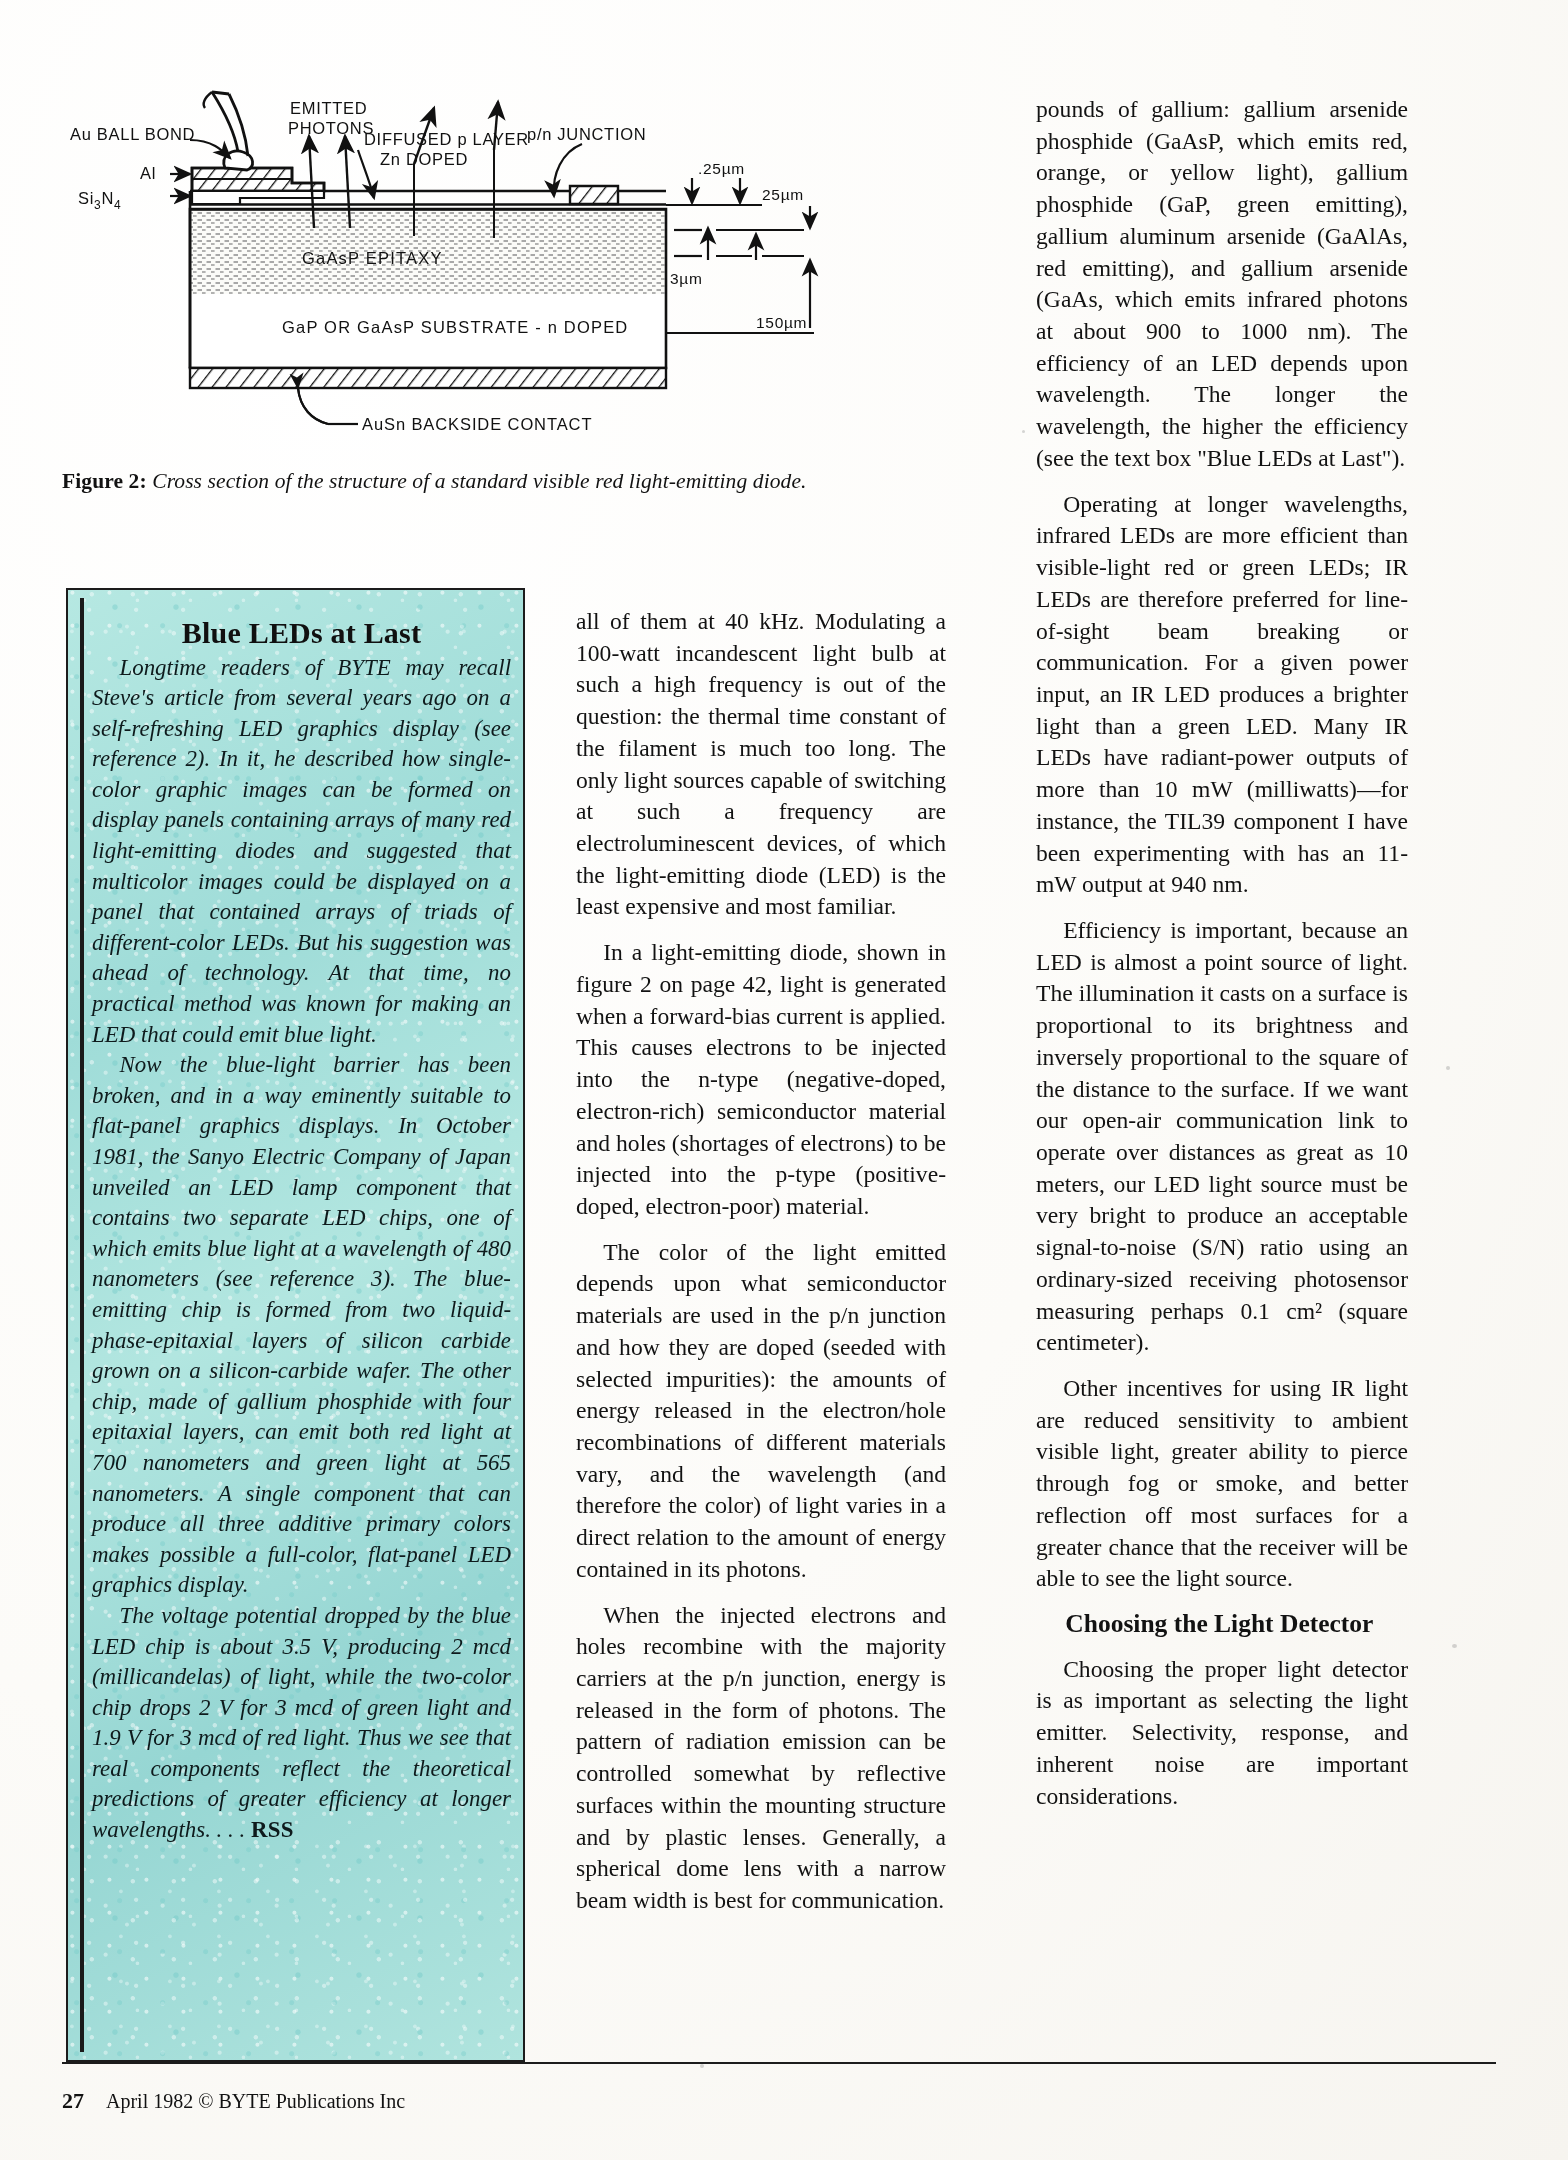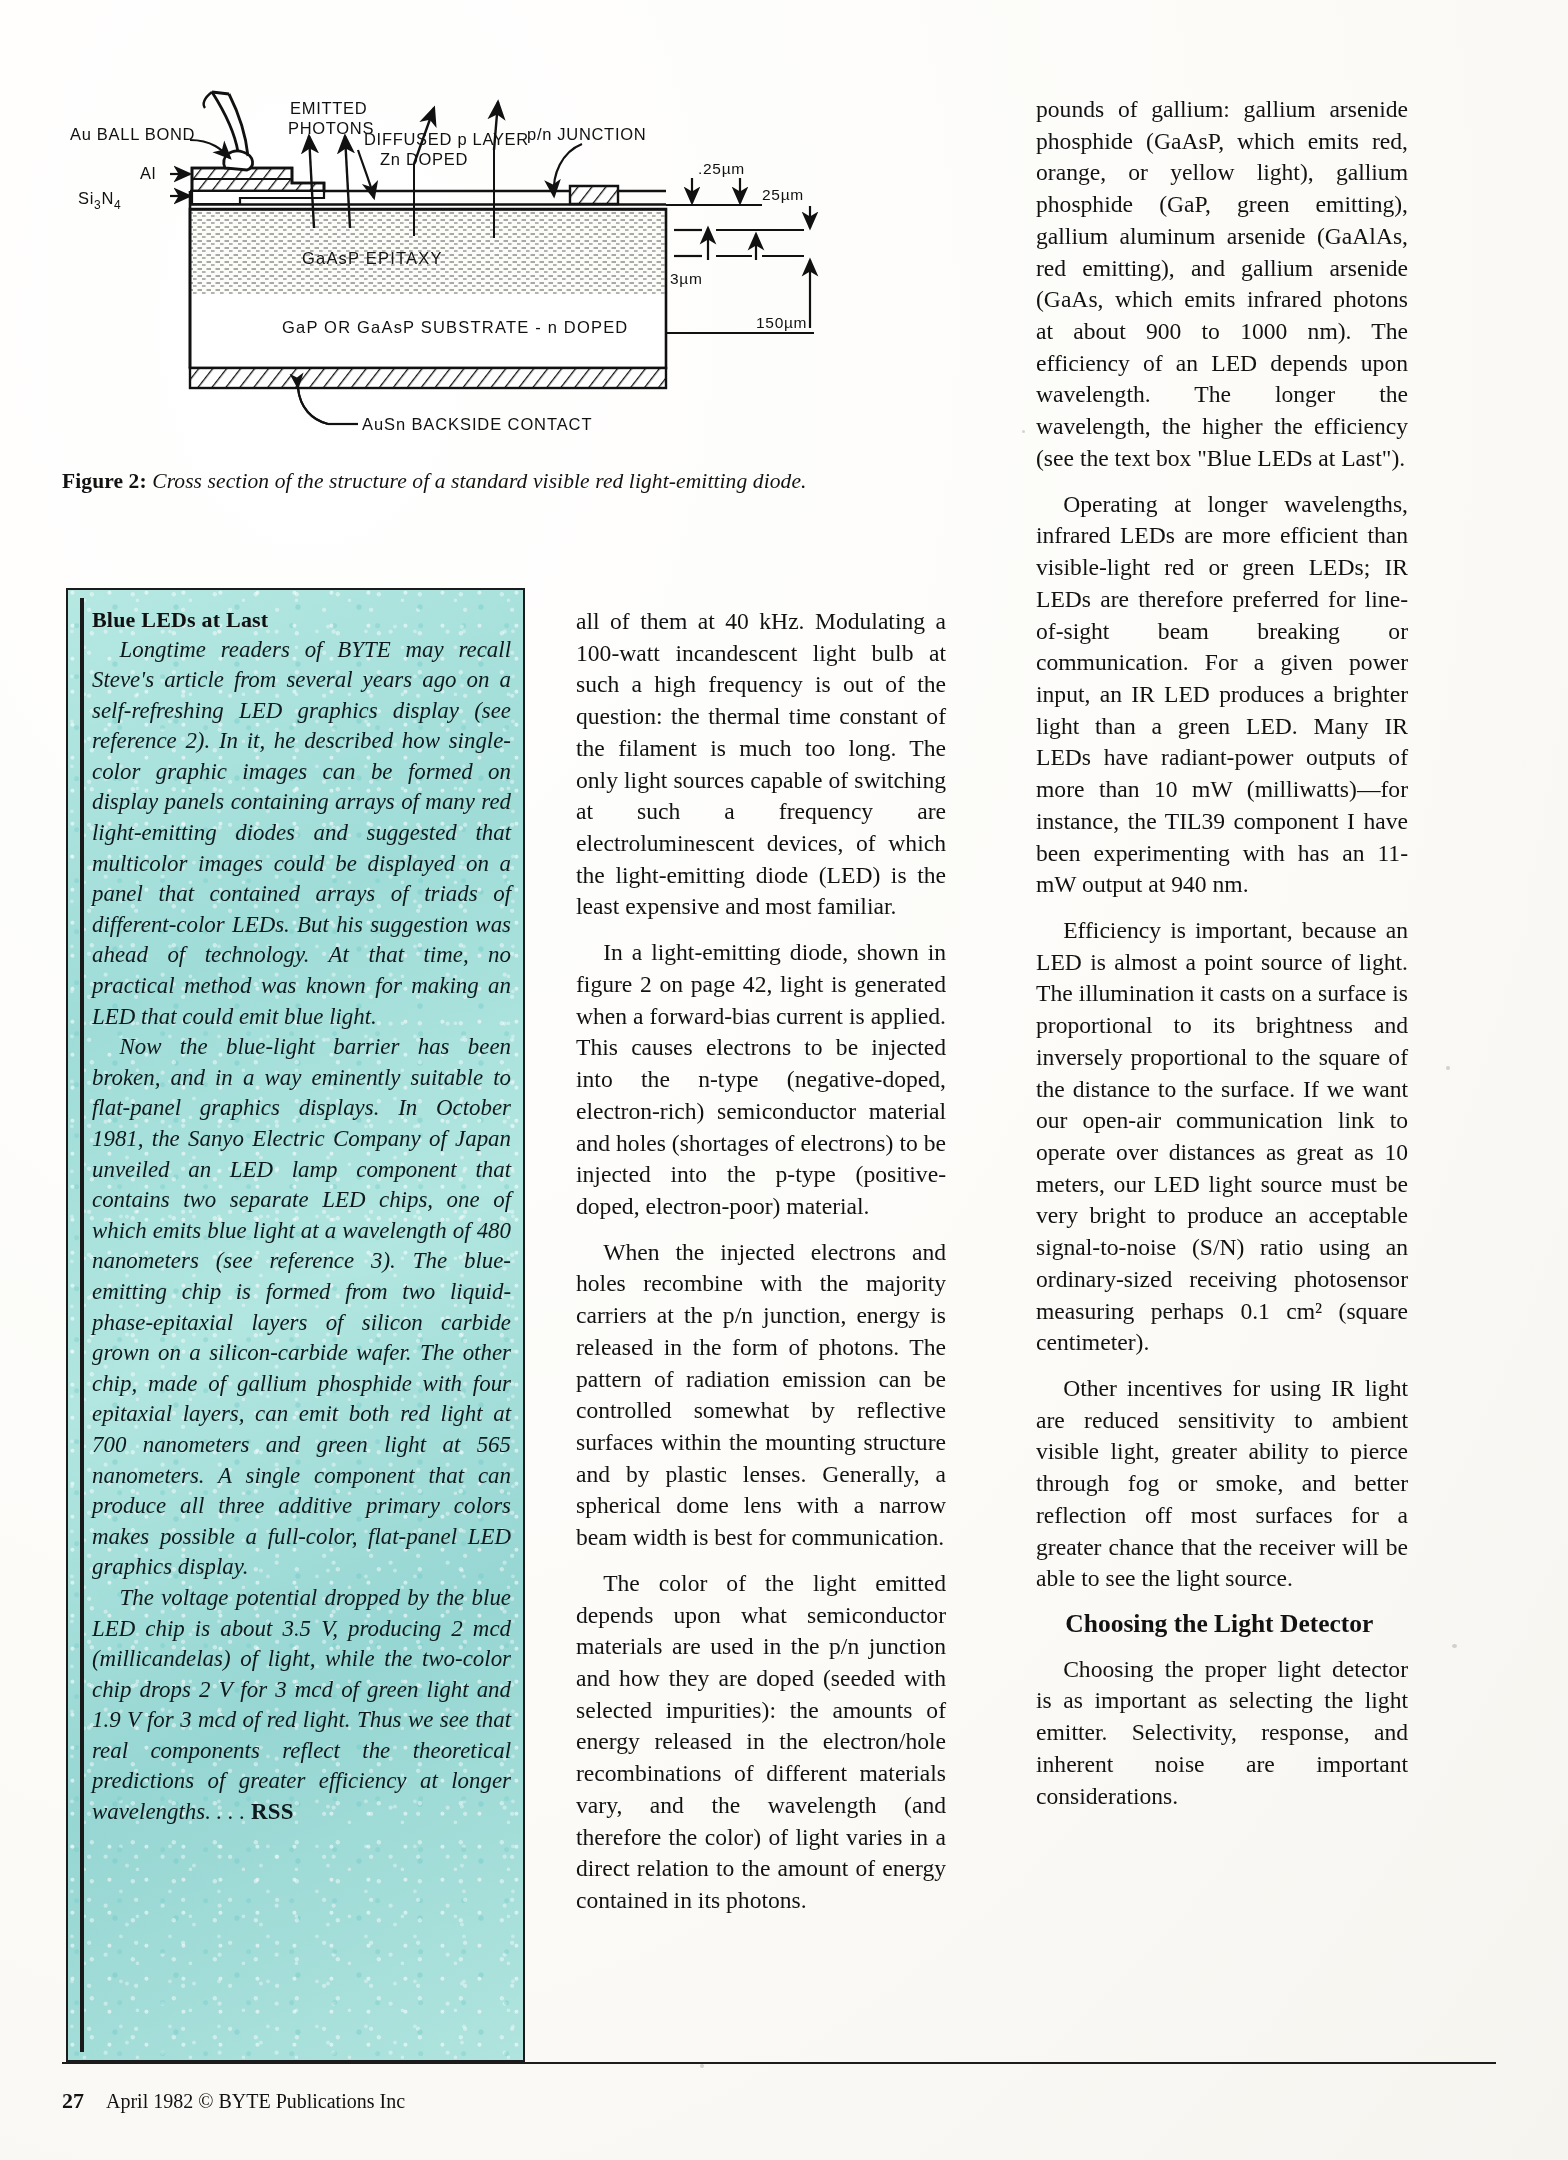--- a/index.html
+++ b/index.html
@@ -120,25 +120,26 @@
     left: 12px;
     top: 8px;
     right: 12px;
     bottom: 8px;
     padding-left: 8px;
     border-left: 4px solid #1a1a1a;
     box-sizing: border-box;
   }
   .sidebar-title {
     font-weight: bold;
-    font-size: 22px;
+    font-size: 30px;
     line-height: 1.25;
-    margin: 8px 0 0 0;
+    margin: 16px 0 0 0;
     letter-spacing: 0.2px;
     color: #101010;
+    text-align: center;
   }
   .sidebar-body {
     font-style: italic;
     font-size: 22.9px;
     line-height: 1.336;
     text-align: justify;
     text-justify: inter-word;
     color: #0e1a1c;
     margin-top: 1px;
   }
@@ -316,22 +317,22 @@
         <p>Longtime readers of BYTE may recall Steve's article from several years ago on a self-refreshing LED graphics display (see reference 2). In it, he described how single-color graphic images can be formed on display panels containing arrays of many red light-emitting diodes and suggested that multicolor images could be displayed on a panel that contained arrays of triads of different-color LEDs. But his suggestion was ahead of technology. At that time, no practical method was known for making an LED that could emit blue light.</p>
         <p>Now the blue-light barrier has been broken, and in a way eminently suitable to flat-panel graphics displays. In October 1981, the Sanyo Electric Company of Japan unveiled an LED lamp component that contains two separate LED chips, one of which emits blue light at a wavelength of 480 nanometers (see reference 3). The blue-emitting chip is formed from two liquid-phase-epitaxial layers of silicon carbide grown on a silicon-carbide wafer. The other chip, made of gallium phosphide with four epitaxial layers, can emit both red light at 700 nanometers and green light at 565 nanometers. A single component that can produce all three additive primary colors makes possible a full-color, flat-panel LED graphics display.</p>
         <p><span>The voltage potential dropped by the blue LED chip is about 3.5 V, producing 2 mcd (millicandelas) of light, while the two-color chip drops 2 V for 3 mcd of green light and 1.9 V for 3 mcd of red light. Thus we see that real components reflect the theoretical predictions of greater efficiency at longer wavelengths. . . . </span><span class="sig">RSS</span></p>
       </div>
     </div>
   </div>
 
   <div class="col" id="col-mid">
     <p class="noindent">all of them at 40 kHz. Modulating a 100-watt incandescent light bulb at such a high frequency is out of the question: the thermal time constant of the filament is much too long. The only light sources capable of switching at such a frequency are electroluminescent devices, of which the light-emitting diode (LED) is the least expensive and most familiar.</p>
     <p>In a light-emitting diode, shown in figure 2 on page 42, light is generated when a forward-bias current is applied. This causes electrons to be injected into the n-type (negative-doped, electron-rich) semiconductor material and holes (shortages of electrons) to be injected into the p-type (positive-doped, electron-poor) material.</p>
+    <p>The color of the light emitted depends upon what semiconductor materials are used in the p/n junction and how they are doped (seeded with selected impurities): the amounts of energy released in the electron/hole recombinations of different materials vary, and the wavelength (and therefore the color) of light varies in a direct relation to the amount of energy contained in its photons.</p>
     <p>When the injected electrons and holes recombine with the majority carriers at the p/n junction, energy is released in the form of photons. The pattern of radiation emission can be controlled somewhat by reflective surfaces within the mounting structure and by plastic lenses. Generally, a spherical dome lens with a narrow beam width is best for communication.</p>
-    <p>The color of the light emitted depends upon what semiconductor materials are used in the p/n junction and how they are doped (seeded with selected impurities): the amounts of energy released in the electron/hole recombinations of different materials vary, and the wavelength (and therefore the color) of light varies in a direct relation to the amount of energy contained in its photons.</p>
   </div>
 
   <div class="col" id="col-right">
     <p class="noindent">pounds of gallium: gallium arsenide phosphide (GaAsP, which emits red, orange, or yellow light), gallium phosphide (GaP, green emitting), gallium aluminum arsenide (GaAlAs, red emitting), and gallium arsenide (GaAs, which emits infrared photons at about 900 to 1000 nm). The efficiency of an LED depends upon wavelength. The longer the wavelength, the higher the efficiency (see the text box "Blue LEDs at Last").</p>
     <p>Operating at longer wavelengths, infrared LEDs are more efficient than visible-light red or green LEDs; IR LEDs are therefore preferred for line-of-sight beam breaking or communication. For a given power input, an IR LED produces a brighter light than a green LED. Many IR LEDs have radiant-power outputs of more than 10 mW (milliwatts)—for instance, the TIL39 component I have been experimenting with has an 11-mW output at 940 nm.</p>
     <p>Efficiency is important, because an LED is almost a point source of light. The illumination it casts on a surface is proportional to its brightness and inversely proportional to the square of the distance to the surface. If we want our open-air communication link to operate over distances as great as 10 meters, our LED light source must be very bright to produce an acceptable signal-to-noise (S/N) ratio using an ordinary-sized receiving photosensor measuring perhaps 0.1 cm² (square centimeter).</p>
     <p>Other incentives for using IR light are reduced sensitivity to ambient visible light, greater ability to pierce through fog or smoke, and better reflection off most surfaces for a greater chance that the receiver will be able to see the light source.</p>
     <p class="section-head">Choosing the Light Detector</p>
     <p>Choosing the proper light detector is as important as selecting the light emitter. Selectivity, response, and inherent noise are important considerations.</p>
   </div>

